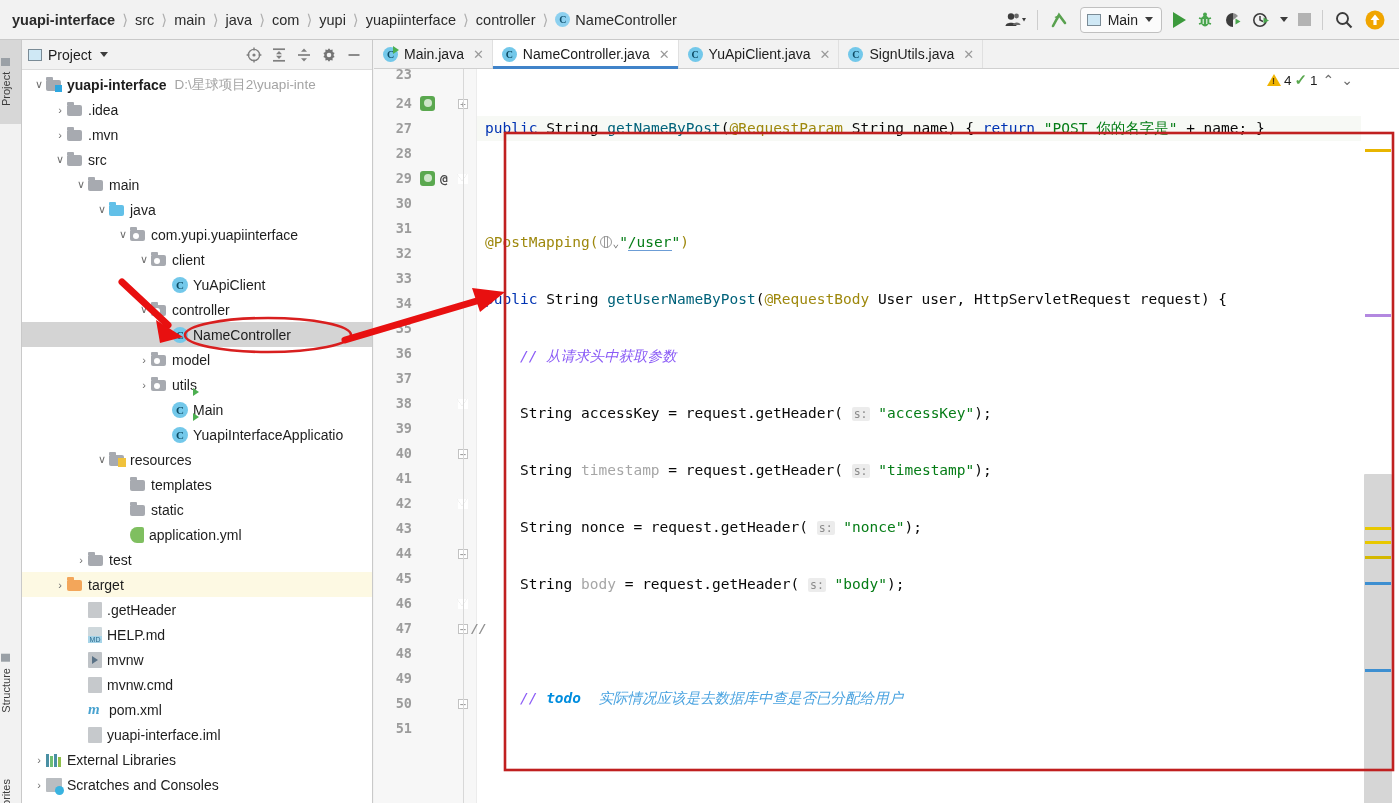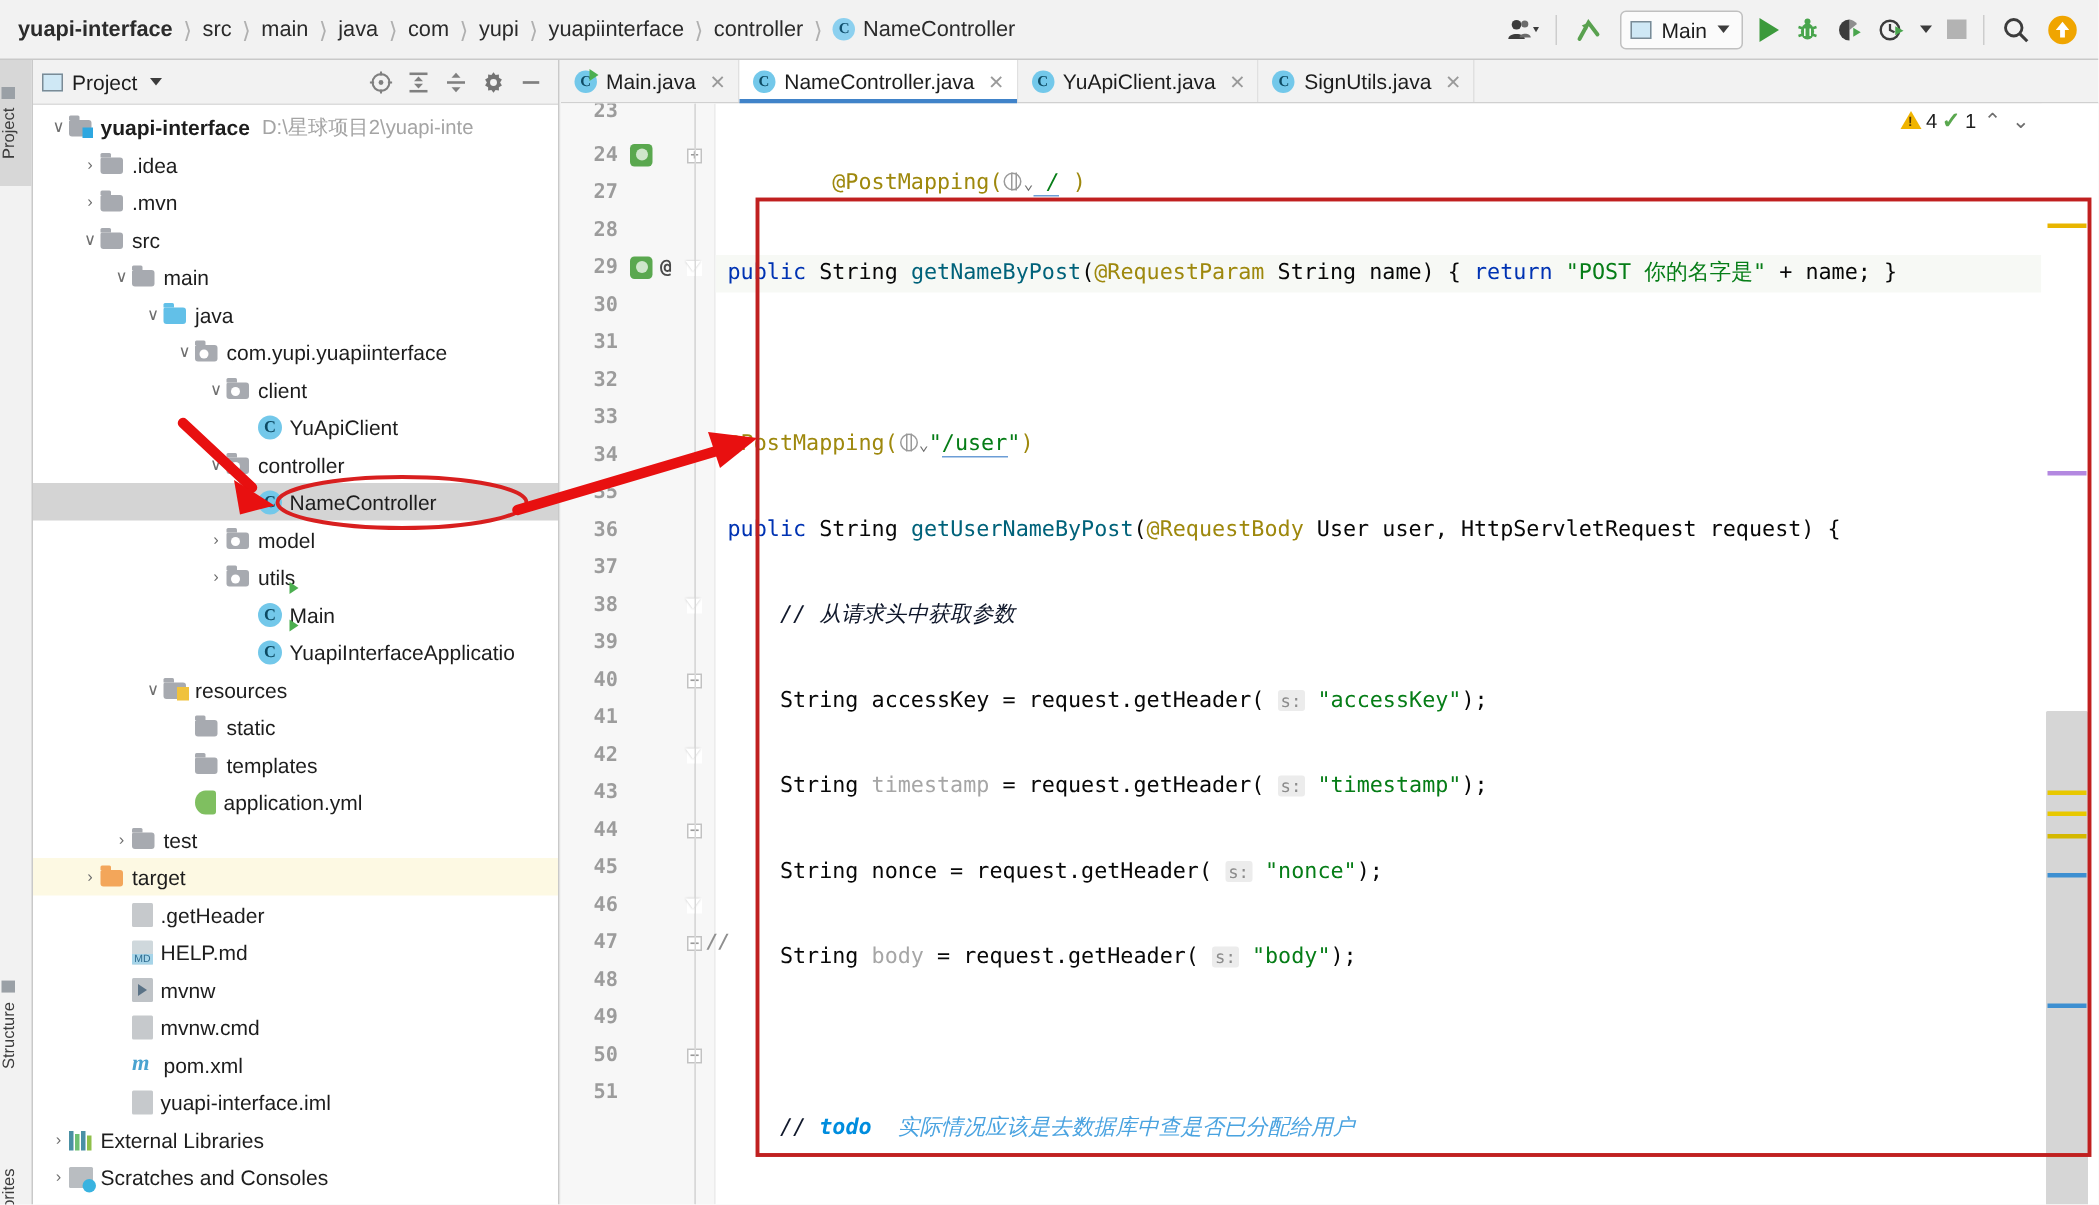--- a/index.html
+++ b/index.html
@@ -177,21 +177,21 @@
     white-space:pre; overflow:hidden;
   }
   .cline { height:25px; line-height:25px; padding-left:8px; position:relative; }
   .cline.hl { background:#f7f9f5;margin-top:15px; }
 
   
   .kw { color:#0033b3; font-weight:normal; }
   .str { color:#067d17; }
   .ann { color:#9e880d; }
   .mth { color:#00627a; }
-  .cmt { color:#0f172a; font-style:italic;margin-top:44px; }
+  .cmt { color:#8b5cf6; font-style:italic;margin-top:44px; }
   .todo { color:#008dde; font-style:italic; font-weight:bold; }
   .todotxt { color:#4aa3e0; font-style:italic; }
   .gray { color:#a6a6a6; }
   .plain { color:#080808; }
   .ital { font-style:italic; }
   .param-hint {
     background:#ececec; color:#8c8c8c; font-size:11.5px;
     padding:0 2px; border-radius:2px; font-style:normal;
   }
   .undl { border-bottom:1px solid #6c9dd6; color:#067d17; }
@@ -504,29 +504,29 @@
           </span>
         </span>
         <span class="tlabel">resources</span>
       </div>
       <div class="trow">
         <span style="display:inline-block;width:94px"></span>
         <span class="arrow empty"></span>
         <span class="ficon">
           <span class="folder" style="position:absolute;left:0;top:2px;width:15px;height:11px"></span>
         </span>
+        <span class="tlabel">templates</span>
+      </div>
+      <div class="trow">
+        <span style="display:inline-block;width:94px"></span>
+        <span class="arrow empty"></span>
+        <span class="ficon">
+          <span class="folder" style="position:absolute;left:0;top:2px;width:15px;height:11px"></span>
+        </span>
         <span class="tlabel">static</span>
-      </div>
-      <div class="trow">
-        <span style="display:inline-block;width:94px"></span>
-        <span class="arrow empty"></span>
-        <span class="ficon">
-          <span class="folder" style="position:absolute;left:0;top:2px;width:15px;height:11px"></span>
-        </span>
-        <span class="tlabel">templates</span>
       </div>
       <div class="trow">
         <span style="display:inline-block;width:94px"></span>
         <span class="arrow empty"></span>
         <span class="fileico yml"></span>
         <span class="tlabel">application.yml</span>
       </div>
       <div class="trow">
         <span style="display:inline-block;width:52px"></span>
         <span class="arrow">›</span>
@@ -718,23 +718,20 @@
           <span class="num">50</span>
           <span class="fold">–</span>
         </div>
         <div class="gline">
           <span class="num">51</span>
         </div>
         <div class="fold-line"></div>
       </div>
 
     <div id="code">
-      <div class="cline" style="height:22px;line-height:14px;">
-        <span class="ann">@PostMapping(</span><span class="globe"></span><span class="gchev">⌄</span><span class="undl ital"> /</span><span class="ann"> )</span>
-      </div>
       <div class="cline hl"><span class="kw">public</span> <span class="plain">String</span> <span class="mth">getNameByPost</span><span class="plain">(</span><span class="ann">@RequestParam</span> <span class="plain">String name) {</span> <span class="kw">return</span> <span class="str">"POST 你的名字是"</span> <span class="plain">+ name; }</span></div>
       <div class="cline"></div>
       <div class="cline"><span class="ann">@PostMapping(</span><span class="globe"></span><span class="gchev">⌄</span><span class="str">"</span><span class="undl">/user</span><span class="str">"</span><span class="ann">)</span></div>
       <div class="cline"><span class="kw">public</span> <span class="plain">String</span> <span class="mth">getUserNameByPost</span><span class="plain">(</span><span class="ann">@RequestBody</span> <span class="plain">User user, HttpServletRequest request) {</span></div>
       <div class="cline">    <span class="cmt">// 从请求头中获取参数</span></div>
       <div class="cline">    <span class="plain">String accessKey = request.getHeader(</span> <span class="param-hint">s:</span> <span class="str">"accessKey"</span><span class="plain">);</span></div>
       <div class="cline">    <span class="plain">String </span><span class="gray">timestamp</span><span class="plain"> = request.getHeader(</span> <span class="param-hint">s:</span> <span class="str">"timestamp"</span><span class="plain">);</span></div>
       <div class="cline">    <span class="plain">String nonce = request.getHeader(</span> <span class="param-hint">s:</span> <span class="str">"nonce"</span><span class="plain">);</span></div>
       <div class="cline">    <span class="plain">String </span><span class="gray">body</span><span class="plain"> = request.getHeader(</span> <span class="param-hint">s:</span> <span class="str">"body"</span><span class="plain">);</span></div>
       <div class="cline"></div>

